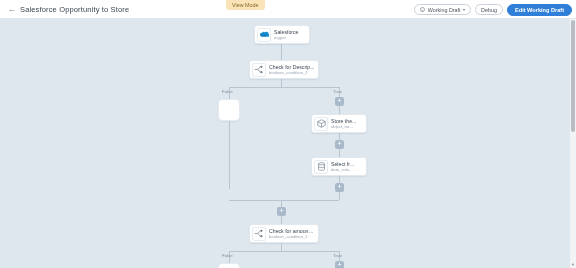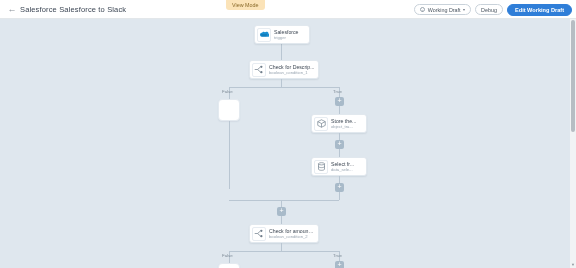--- a/index.html
+++ b/index.html
@@ -140,21 +140,21 @@
   }
   #vtop { top: 0; } #vbot { bottom: 0; }
 </style>
 </head>
 <body>
 
 <div id="app">
 
   <div id="header">
     <div id="back-arrow">←</div>
-    <div id="page-title">Salesforce Salesforce to Slack</div>
+    <div id="page-title">Salesforce Opportunity to Store</div>
 
     <div id="header-right">
       <div class="pill">
         <span class="info-circle">i</span>
         <span>Working Draft</span>
         <span class="caret">▾</span>
       </div>
       <div class="pill">
         <span>Debug</span>
       </div>

